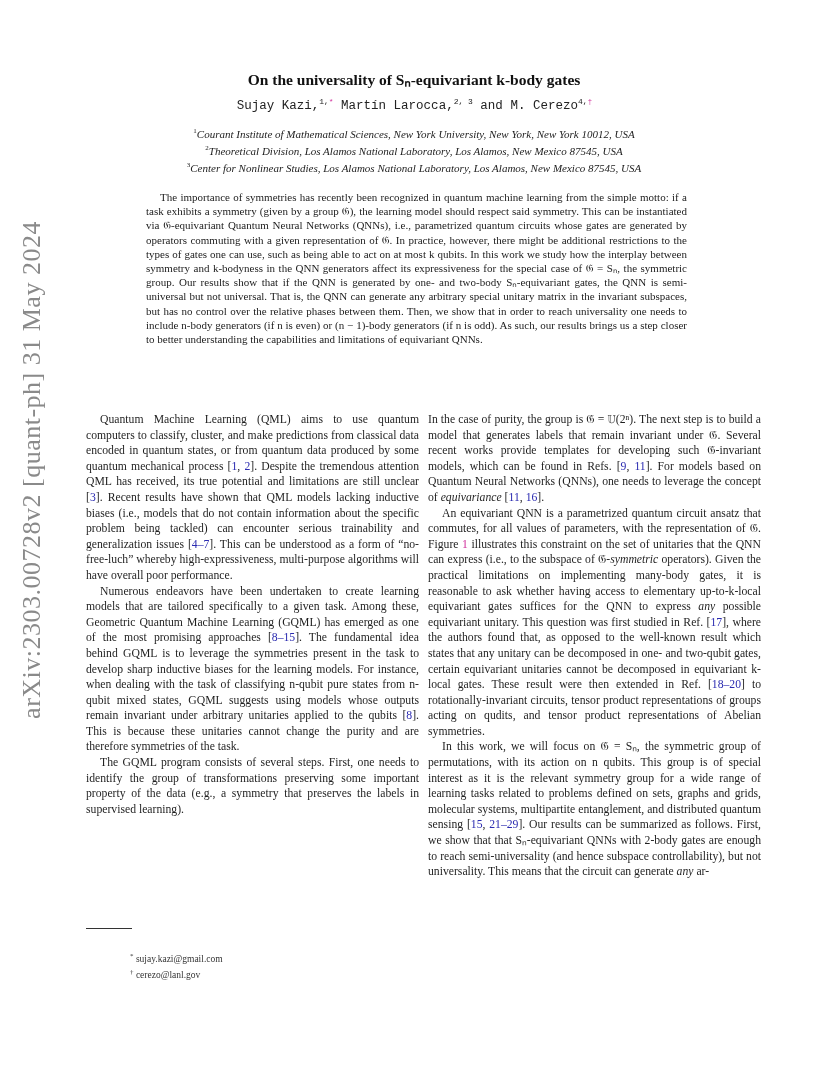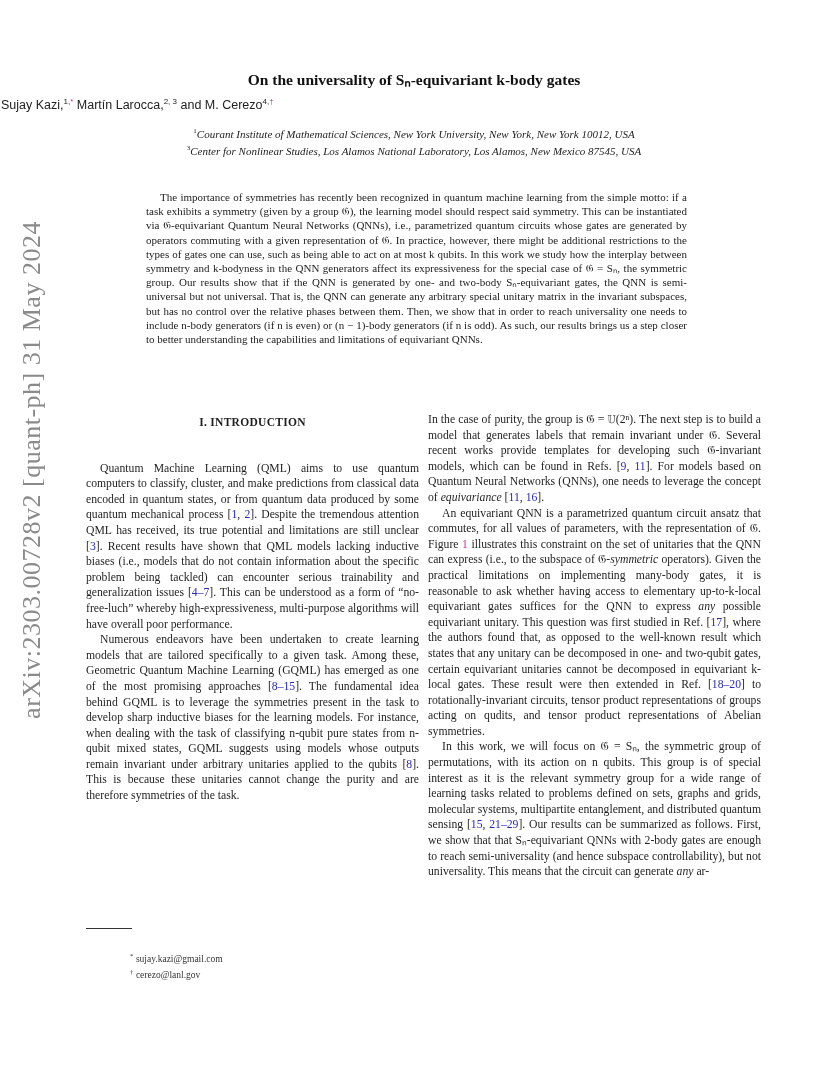--- a/index.html
+++ b/index.html
@@ -16,22 +16,22 @@
     transform: rotate(-90deg); white-space: nowrap;
     font-family: "Liberation Serif", serif; font-size: 26px; color: #8a8a8a;
     letter-spacing: 0.5px;
   }
   .title {
     position: absolute; left: 0; right: 0; top: 68px; text-align: center;
     font-family: "Liberation Serif", serif; font-weight: bold; font-size: 15.5px;
     color: #111;
   }
   .authors {
-    position: absolute; left: 1px; right: 0; top: 97px; 
-    font-family: Liberation Sans, sans-serif; font-size: 12.5px; color: #222;
+    position: absolute; left: 1px; right: 0; top: 97px; text-align: center;
+    font-family: Liberation Mono, monospace; font-size: 12.5px; color: #222;
   }
   .authors sup { font-size: 8px; }
   .authors .mark { color: #d0309b; }
   .affiliations {
     position: absolute; left: 0; right: 0; top: 124px; text-align: center;
     font-family: "Liberation Serif", serif; font-style: italic; font-size: 11px;
     line-height: 14.4px; color: #222;
   }
   .affiliations sup { font-size: 7px; font-style: normal; }
   .abstract {
@@ -75,29 +75,30 @@
 
 <div class="authors">
   <span>Sujay Kazi,</span><sup>1,</sup><sup class="mark">*</sup>
   <span>Martín Larocca,</span><sup>2, 3</sup>
   <span>and</span>
   <span>M. Cerezo</span><sup>4,</sup><sup class="mark">†</sup>
 </div>
 
 <div class="affiliations">
   <div><sup>1</sup><span>Courant Institute of Mathematical Sciences, New York University, New York, New York 10012, USA</span></div>
+  <div><sup>2</sup><span>Theoretical Division, Los Alamos National Laboratory, Los Alamos, New Mexico 87545, USA</span></div>
   <div><sup>3</sup><span>Center for Nonlinear Studies, Los Alamos National Laboratory, Los Alamos, New Mexico 87545, USA</span></div>
 </div>
 
 <div class="abstract">The importance of symmetries has recently been recognized in quantum machine learning from the simple motto: if a task exhibits a symmetry (given by a group 𝔊), the learning model should respect said symmetry. This can be instantiated via 𝔊-equivariant Quantum Neural Networks (QNNs), i.e., parametrized quantum circuits whose gates are generated by operators commuting with a given representation of 𝔊. In practice, however, there might be additional restrictions to the types of gates one can use, such as being able to act on at most k qubits. In this work we study how the interplay between symmetry and k-bodyness in the QNN generators affect its expressiveness for the special case of 𝔊 = Sₙ, the symmetric group. Our results show that if the QNN is generated by one- and two-body Sₙ-equivariant gates, the QNN is semi-universal but not universal. That is, the QNN can generate any arbitrary special unitary matrix in the invariant subspaces, but has no control over the relative phases between them. Then, we show that in order to reach universality one needs to include n-body generators (if n is even) or (n − 1)-body generators (if n is odd). As such, our results brings us a step closer to better understanding the capabilities and limitations of equivariant QNNs.</div>
 
 <div class="col left">
-  <div class="section-heading">I.   INTRODUCTION</div>
   <p><span>Quantum Machine Learning (QML) aims to use quantum computers to classify, cluster, and make predictions from classical data encoded in quantum states, or from quantum data produced by some quantum mechanical process [</span><a class="ref">1</a><span>, </span><a class="ref">2</a><span>]. Despite the tremendous attention QML has received, its true potential and limitations are still unclear [</span><a class="ref">3</a><span>]. Recent results have shown that QML models lacking inductive biases (i.e., models that do not contain information about the specific problem being tackled) can encounter serious trainability and generalization issues [</span><a class="ref">4–7</a><span>]. This can be understood as a form of “no-free-luch” whereby high-expressiveness, multi-purpose algorithms will have overall poor performance.</span></p>
   <p><span>Numerous endeavors have been undertaken to create learning models that are tailored specifically to a given task. Among these, Geometric Quantum Machine Learning (GQML) has emerged as one of the most promising approaches [</span><a class="ref">8–15</a><span>]. The fundamental idea behind GQML is to leverage the symmetries present in the task to develop sharp inductive biases for the learning models. For instance, when dealing with the task of classifying n-qubit pure states from n-qubit mixed states, GQML suggests using models whose outputs remain invariant under arbitrary unitaries applied to the qubits [</span><a class="ref">8</a><span>]. This is because these unitaries cannot change the purity and are therefore symmetries of the task.</span></p>
+  <p>The GQML program consists of several steps. First, one needs to identify the group of transformations preserving some important property of the data (e.g., a symmetry that preserves the labels in supervised learning).</p>
 </div>
 
 <div class="col right">
   <p class="noindent"><span>In the case of purity, the group is 𝔊 = 𝕌(2ⁿ). The next step is to build a model that generates labels that remain invariant under 𝔊. Several recent works provide templates for developing such 𝔊-invariant models, which can be found in Refs. [</span><a class="ref">9</a><span>, </span><a class="ref">11</a><span>]. For models based on Quantum Neural Networks (QNNs), one needs to leverage the concept of </span><i>equivariance</i><span> [</span><a class="ref">11</a><span>, </span><a class="ref">16</a><span>].</span></p>
   <p><span>An equivariant QNN is a parametrized quantum circuit ansatz that commutes, for all values of parameters, with the representation of 𝔊. Figure </span><a class="figref">1</a><span> illustrates this constraint on the set of unitaries that the QNN can express (i.e., to the subspace of 𝔊-</span><i>symmetric</i><span> operators). Given the practical limitations on implementing many-body gates, it is reasonable to ask whether having access to elementary up-to-k-local equivariant gates suffices for the QNN to express </span><i>any</i><span> possible equivariant unitary. This question was first studied in Ref. [</span><a class="ref">17</a><span>], where the authors found that, as opposed to the well-known result which states that any unitary can be decomposed in one- and two-qubit gates, certain equivariant unitaries cannot be decomposed in equivariant k-local gates. These result were then extended in Ref. [</span><a class="ref">18–20</a><span>] to rotationally-invariant circuits, tensor product representations of groups acting on qudits, and tensor product representations of Abelian symmetries.</span></p>
   <p><span>In this work, we will focus on 𝔊 = Sₙ, the symmetric group of permutations, with its action on n qubits. This group is of special interest as it is the relevant symmetry group for a wide range of learning tasks related to problems defined on sets, graphs and grids, molecular systems, multipartite entanglement, and distributed quantum sensing [</span><a class="ref">15</a><span>, </span><a class="ref">21–29</a><span>]. Our results can be summarized as follows. First, we show that that Sₙ-equivariant QNNs with 2-body gates are enough to reach semi-universality (and hence subspace controllability), but not universality. This means that the circuit can generate </span><i>any</i><span> ar-</span></p>
 </div>
 
 <div class="footnote-rule"></div>
 <div class="footnotes">

